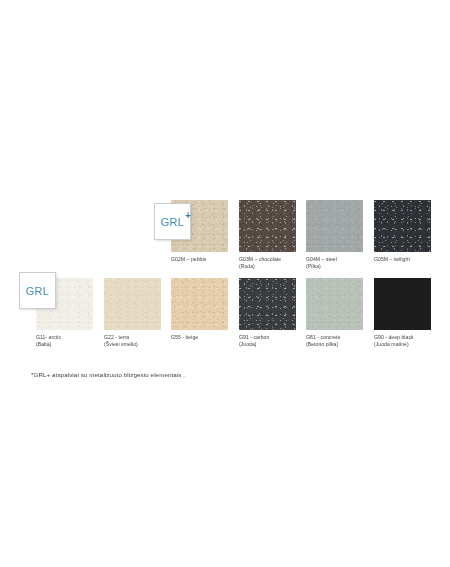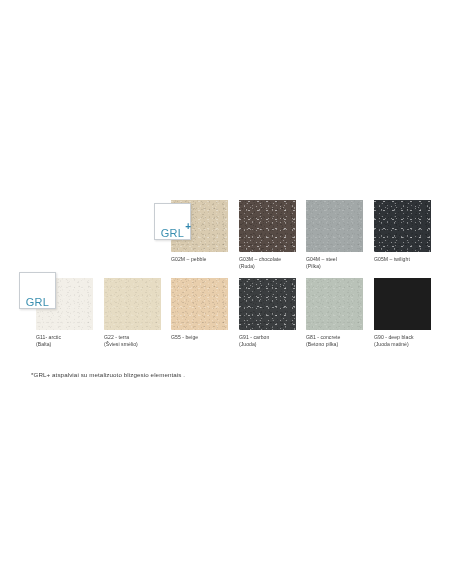--- a/index.html
+++ b/index.html
@@ -91,21 +91,21 @@
     height: 37px;
     background: #ffffff;
     border: 1px solid #c8cdd2;
     box-shadow: 1px 1px 2px rgba(0,0,0,.13);
     box-sizing: border-box;
   }
   .badge-inner {
     position: absolute;
     left: 0; top: 0; right: 0; bottom: 0;
     display: flex;
-    align-items: flex-end;
+    align-items: center;
     justify-content: center;
   }
   .badge-text {
     font-size: 11px;
     font-weight: 400;
     color: #3a8fb0;
     letter-spacing: .3px;
     position: relative;
   }
   .badge-sup {

